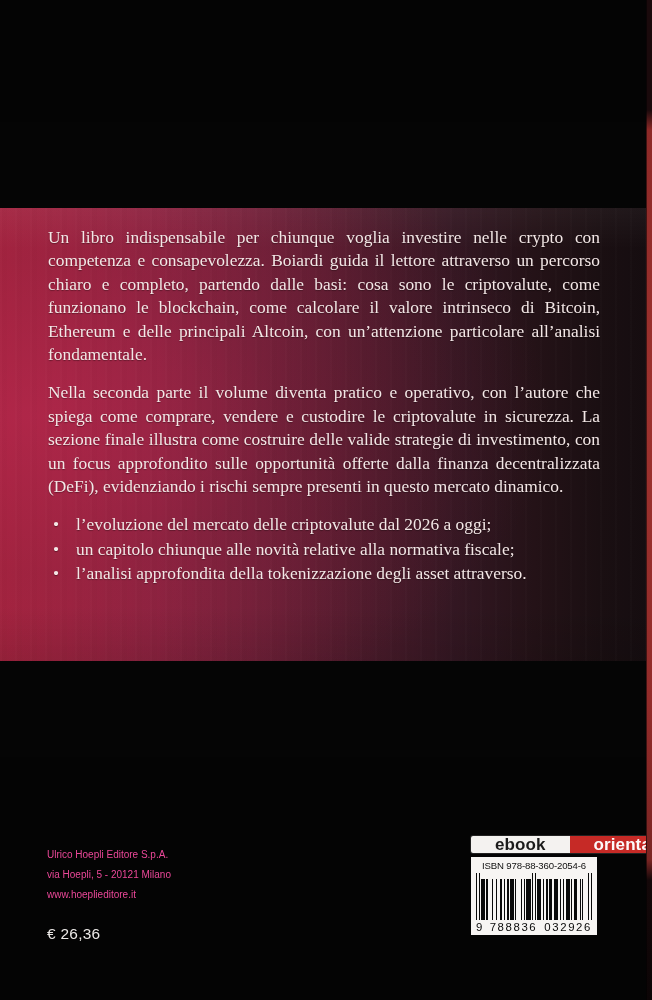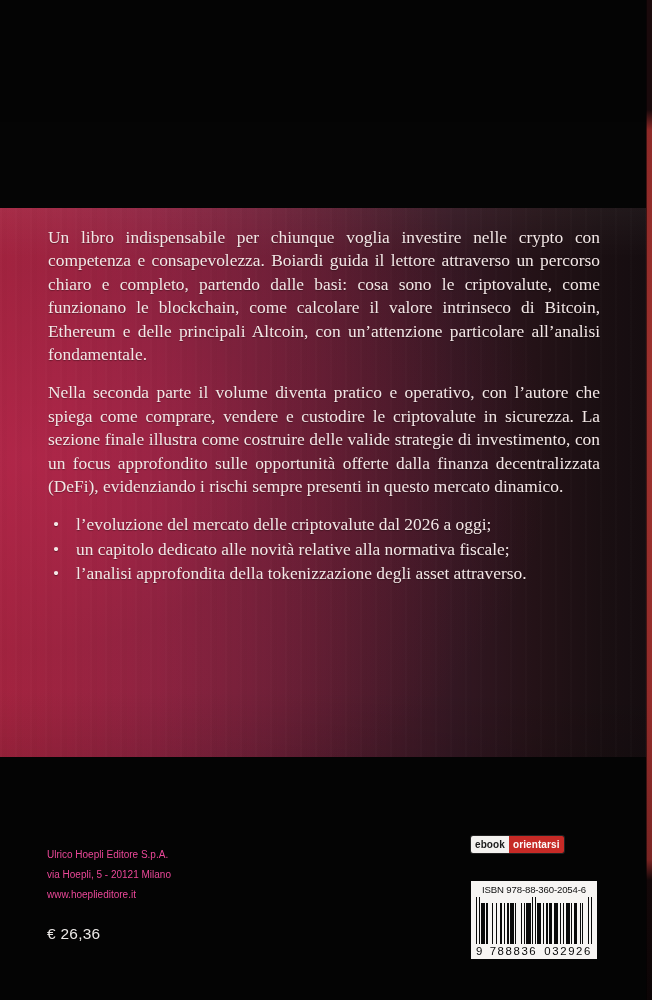--- a/index.html
+++ b/index.html
@@ -57,21 +57,21 @@
     text-shadow: 0 1px 2px rgba(0,0,0,0.45);
     white-space: pre-line;
     transform: scaleX(0.93);
     transform-origin: left top;
   }
 
   
   .body-panel {
     position: absolute;
     left: 0; top: 208px;
-    width: 652px; height: 549px;
+    width: 652px; height: 453px;
     background:
       linear-gradient(to bottom,
         rgba(255,255,255,0.045) 0%,
         rgba(255,255,255,0.0) 9%,
         rgba(0,0,0,0.0) 88%,
         rgba(0,0,0,0.10) 100%),
       radial-gradient(130% 115% at 4% 46%,
         rgba(185,40,80,0.55) 0%,
         rgba(150,32,66,0.22) 30%,
         rgba(0,0,0,0.0) 62%),
@@ -203,43 +203,42 @@
     align-items: stretch;
     border-radius: 2px;
     overflow: hidden;
     box-shadow: 0 0 0 1px rgba(255,255,255,0.12);
   }
   .ebook-badge .seg {
     display: flex;
     align-items: center;
     justify-content: center;
     font-family: "Liberation Sans", sans-serif;
-    font-size: 10px;
+    font-size: 17px;
     font-weight: bold;
-    padding: 0 4px;
+    padding: 0 24px;
     letter-spacing: 0.1px;
   }
   .ebook-badge .seg-left {
     background: #f4f2f0;
     color: #1b1b1b;
   }
   .ebook-badge .seg-right {
     background: #c62a26;
     color: #fdfafa;
   }
 
   .isbn-box {
     position: absolute;
     left: 471px;
     top: 100px;
     width: 126px;
     background: #f7f5f3;
     padding: 3px 2px 2px 2px;
     box-sizing: border-box;
-    margin-top: 24px;
   }
   .isbn-text {
     text-align: center;
     color: #101010;
     font-family: "Liberation Sans", sans-serif;
     font-size: 9.6px;
     letter-spacing: -0.15px;
     margin-bottom: 2px;
     white-space: nowrap;
   }
@@ -288,21 +287,21 @@
     <div class="blurb">
       <p>Un libro indispensabile per chiunque voglia investire nelle crypto con competenza e consapevolezza. Boiardi guida il lettore attraverso un percorso chiaro e completo, partendo dalle basi: cosa sono le criptovalute, come funzionano le blockchain, come calcolare il valore intrinseco di Bitcoin, Ethereum e delle principali Altcoin, con un’attenzione particolare all’analisi fondamentale.</p>
       <p>Nella seconda parte il volume diventa pratico e operativo, con l’autore che spiega come comprare, vendere e custodire le criptovalute in sicurezza. La sezione finale illustra come costruire delle valide strategie di investimento, con un focus approfondito sulle opportunità offerte dalla finanza decentralizzata (DeFi), evidenziando i rischi sempre presenti in questo mercato dinamico.</p>
       <ul>
         <li>
           <span class="bullet">•</span>
           <span>l’evoluzione del mercato delle criptovalute dal 2026 a oggi;</span>
         </li>
         <li>
           <span class="bullet">•</span>
-          <span>un capitolo dedicato alle novità relative alla normativa fiscale;</span>
+          <span>un capitolo chiunque alle novità relative alla normativa fiscale;</span>
         </li>
         <li>
           <span class="bullet">•</span>
           <span>l’analisi approfondita della tokenizzazione degli asset attraverso.</span>
         </li>
       </ul>
     </div>
   </div>
 
   <div class="bottom-area">

